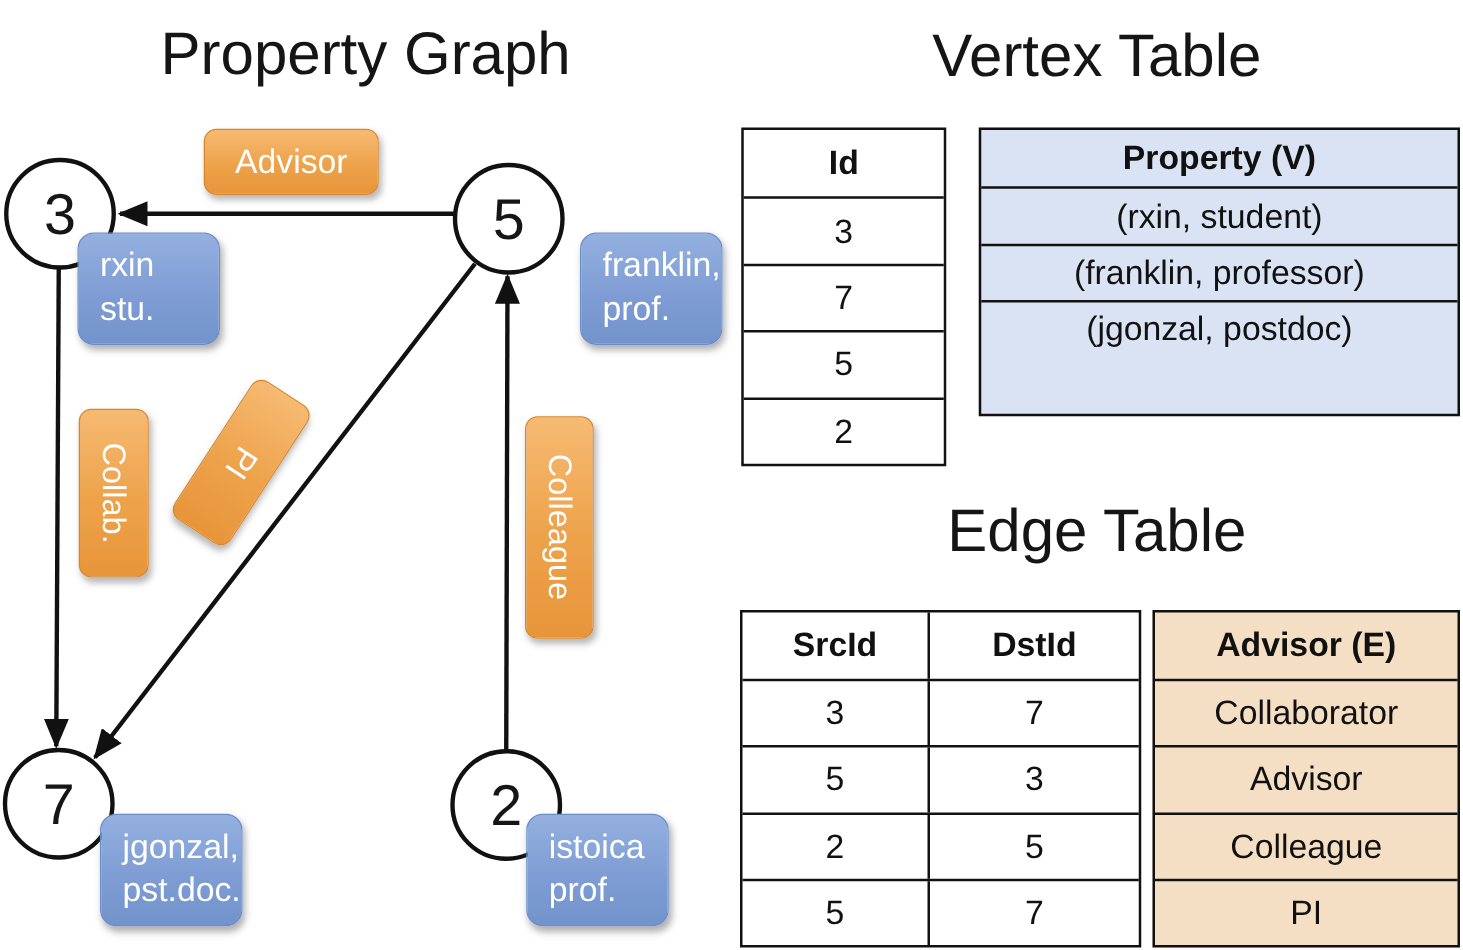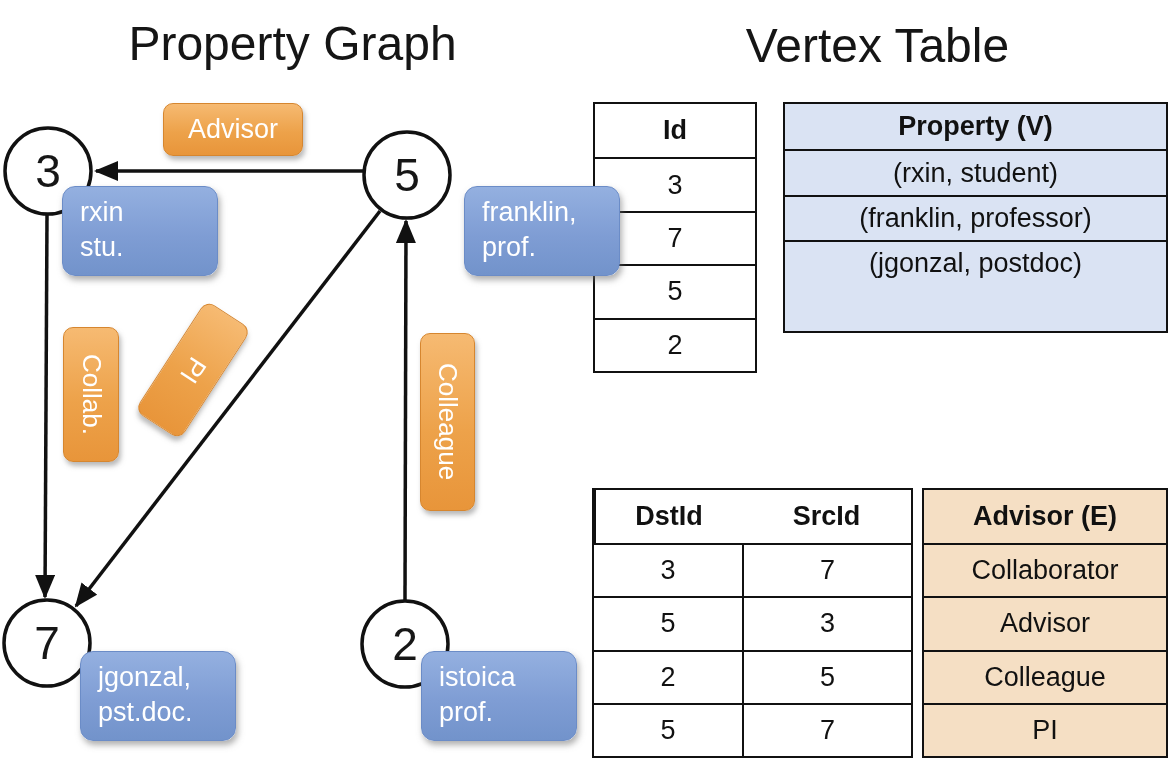--- a/index.html
+++ b/index.html
@@ -20,21 +20,21 @@
   .node-num {
     position:absolute; z-index:2; transform:translate(-50%,-52%);
     font-size:46px; color:#161616;
   }
   .n3 { left:48px;  top:172px; }
   .n5 { left:407px; top:176px; }
   .n7 { left:47px;  top:644px; }
   .n2 { left:405px; top:645px; }
 
   .bbox {
-    position:absolute; z-index:3; width:156px; height:90px; box-sizing:border-box;
+    position:absolute; z-index:3; width:114px; height:90px; box-sizing:border-box;
     border-radius:13px; border:1.5px solid #6b8cc7;
     background:linear-gradient(180deg,#94b0e0 0%,#7f9dd4 55%,#7293cb 100%);
     box-shadow:2px 4px 6px rgba(110,110,110,.55);
     color:#fff; font-size:27px; line-height:1.3; padding:8px 0 0 17px;
     white-space:pre-line;
   }
   .rxin     { left:62px;  top:186px; }
   .franklin { left:421px; top:186px;margin-left:43px; }
   .jgonzal  { left:80px;  top:651px; }
   .istoica  { left:421px; top:651px; }
@@ -74,20 +74,21 @@
   .hdr { font-weight:bold; }
   .trow.single { grid-template-columns:1fr; }
 </style>
 </head>
 <body>
 
 <div class="stage">
 
   <div class="big-title title-graph">Property Graph</div>
   <div class="big-title title-vertex">Vertex Table</div>
+  <div class="big-title title-edge">Edge Table</div>
 
   <svg class="edges" width="585" height="760">
     <defs>
       <marker id="arrow" viewBox="0 0 12 10" refX="11" refY="5" markerWidth="24" markerHeight="20" markerUnits="userSpaceOnUse" orient="auto">
         <path d="M0,0 L12,5 L0,10 Z" fill="#111"></path>
       </marker>
     </defs>
     <circle cx="48" cy="171" r="43" fill="#fff" stroke="#111" stroke-width="3.5"></circle>
     <circle cx="407" cy="175" r="43" fill="#fff" stroke="#111" stroke-width="3.5"></circle>
     <circle cx="47" cy="643" r="43" fill="#fff" stroke="#111" stroke-width="3.5"></circle>
@@ -146,22 +147,22 @@
     <div class="trow single">
         <div class="cell">(franklin, professor)</div>
       </div>
     <div class="trow single">
         <div class="cell">(jgonzal, postdoc)</div>
       </div>
   </div>
 
   <div class="tbox et-left">
     <div class="trow cols2">
+      <div class="cell hdr">SrcId</div>
       <div class="cell hdr sub">DstId</div>
-      <div class="cell hdr">SrcId</div>
     </div>
     <div class="trow cols2">
       <div class="cell">3</div>
       <div class="cell sub">7</div>
     </div>
     <div class="trow cols2">
       <div class="cell">5</div>
       <div class="cell sub">3</div>
     </div>
     <div class="trow cols2">

